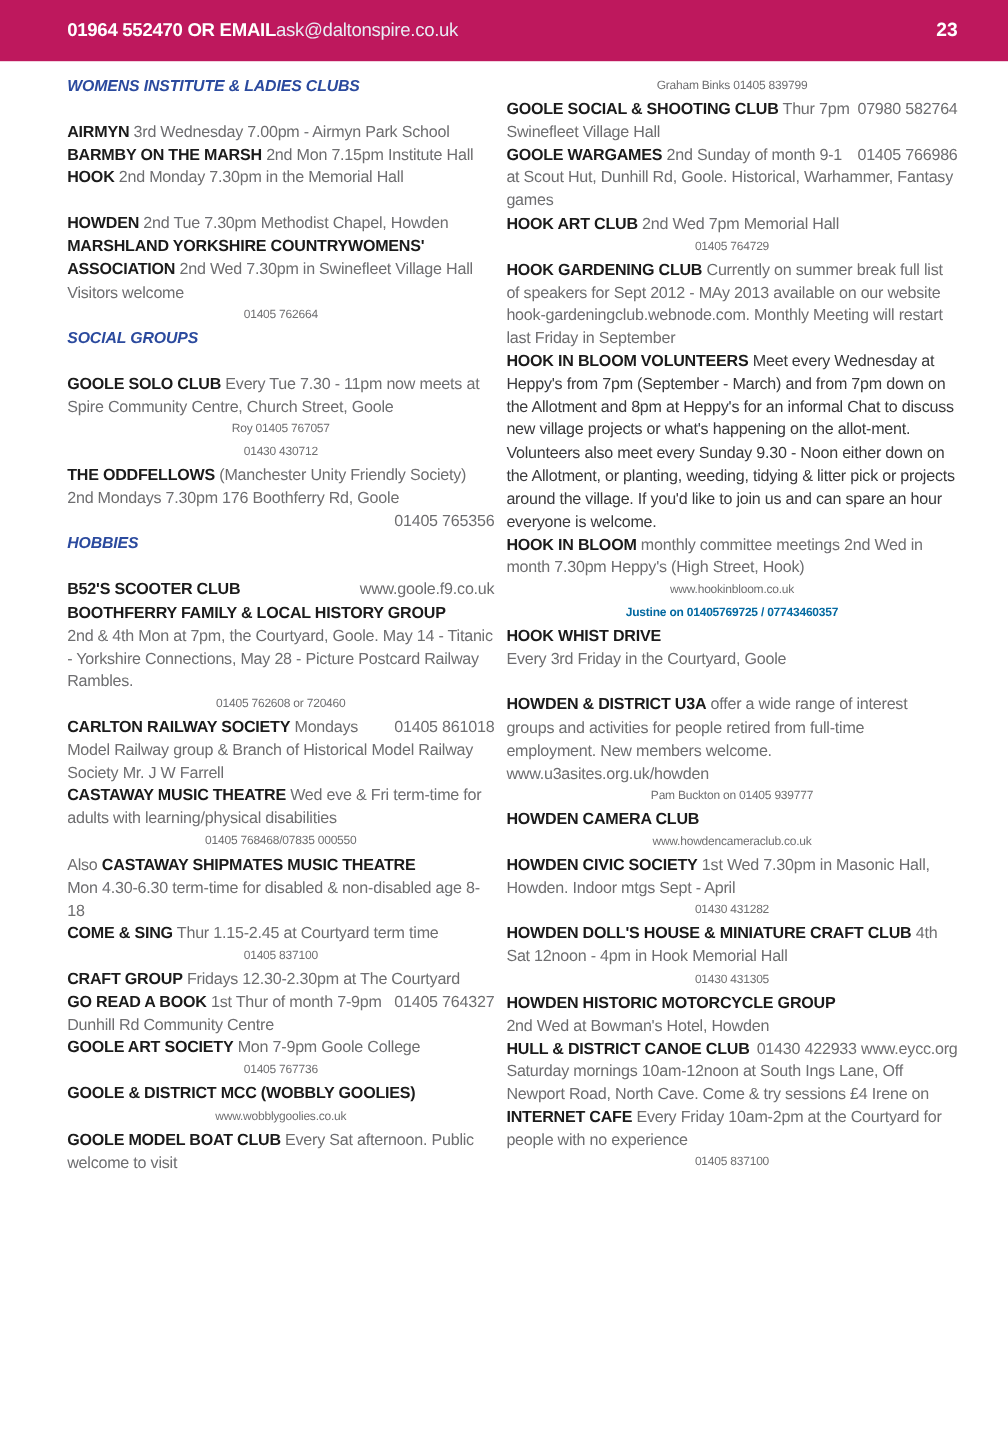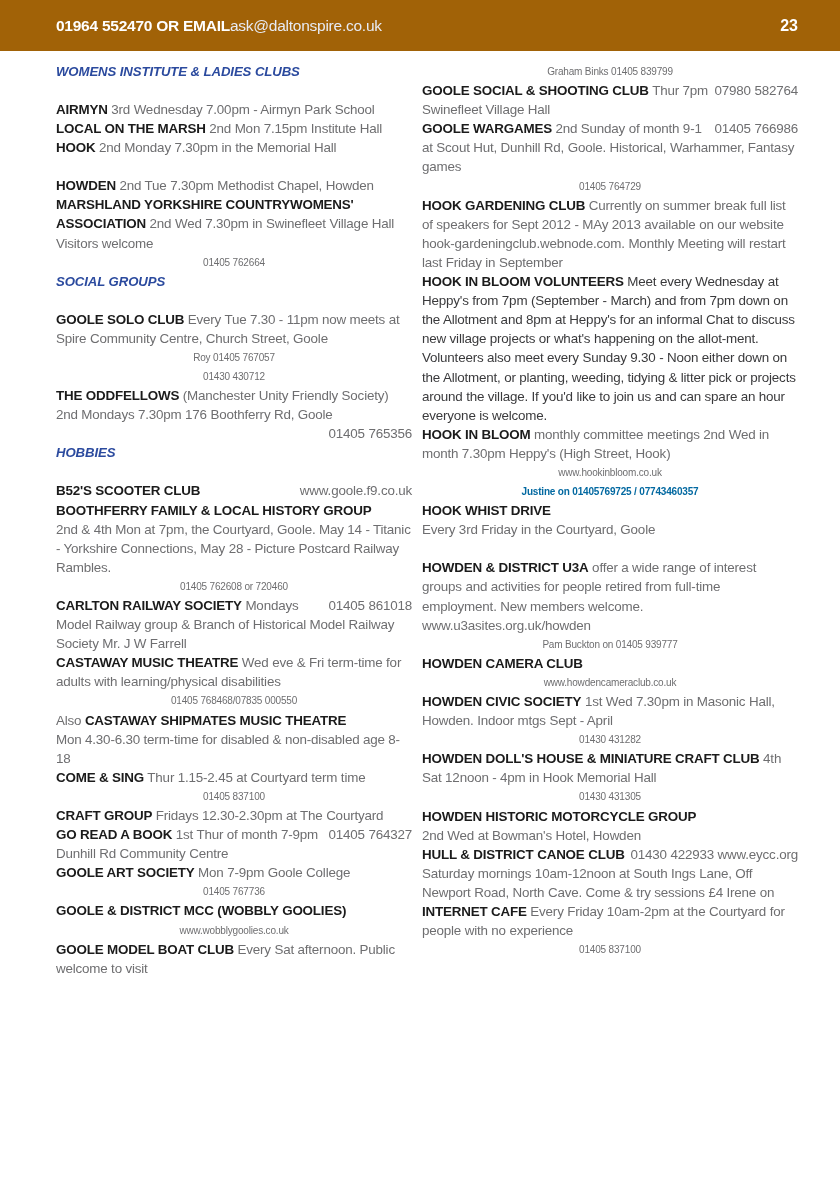--- a/index.html
+++ b/index.html
@@ -14,21 +14,21 @@
     width:840px; height:1191px;
     background:#ffffff;
     overflow:hidden;
   }
 
   
   #header-band {
     position:absolute;
     left:0; top:0;
     width:840px; height:51px;
-    background:#a16207;
+    background:#be185d;
   }
   #header-inner {
     position:absolute;
     left:56px; right:42px; top:0;
     height:51px;
     display:flex;
     align-items:center;
     justify-content:space-between;
   }
   #header-contact {
@@ -111,21 +111,21 @@
       </div>
       <div id="page-number">23</div>
     </div>
   </div>
 
   <div id="columns">
     <div class="col" id="col-left">
         <div class="section-heading">WOMENS INSTITUTE &amp; LADIES CLUBS</div>
         <div class="spacer-m"></div>
         <div class="entry clearfix"><span class="nm">AIRMYN</span><span> 3rd Wednesday 7.00pm - Airmyn Park School</span></div>
-        <div class="entry clearfix"><span class="nm">LOCAL ON THE MARSH</span><span> 2nd Mon 7.15pm Institute Hall</span></div>
+        <div class="entry clearfix"><span class="nm">BARMBY ON THE MARSH</span><span> 2nd Mon 7.15pm Institute Hall</span></div>
         <div class="entry clearfix"><span class="nm">HOOK</span><span> 2nd Monday 7.30pm in the Memorial Hall</span></div>
         <div class="spacer-m"></div>
         <div class="entry clearfix"><span class="nm">HOWDEN</span><span> 2nd Tue 7.30pm Methodist Chapel, Howden</span></div>
         <div class="entry clearfix"><span class="nm">MARSHLAND YORKSHIRE COUNTRYWOMENS' ASSOCIATION</span><span> 2nd Wed 7.30pm in Swinefleet Village Hall   Visitors welcome</span></div>
         <div class="right-line">01405 762664</div>
         <div class="section-heading">SOCIAL GROUPS</div>
         <div class="spacer-m"></div>
         <div class="entry clearfix"><span class="nm">GOOLE SOLO CLUB</span><span> Every Tue 7.30 - 11pm now meets at Spire Community Centre, Church Street, Goole</span></div>
         <div class="right-line">Roy 01405 767057</div>
         <div class="right-line">01430 430712</div>
@@ -151,20 +151,21 @@
         <div class="entry clearfix"><span class="nm">GOOLE ART SOCIETY</span><span> Mon 7-9pm Goole College</span></div>
         <div class="right-line">01405 767736</div>
         <div class="entry clearfix"><span class="nm">GOOLE &amp; DISTRICT MCC (WOBBLY GOOLIES)</span></div>
         <div class="right-line">www.wobblygoolies.co.uk</div>
         <div class="entry clearfix"><span class="nm">GOOLE MODEL BOAT CLUB</span><span> Every Sat afternoon. Public welcome to visit</span></div>
       </div>
     <div class="col" id="col-right">
         <div class="right-line">Graham Binks 01405 839799</div>
         <div class="entry clearfix"><span class="inline-right">07980 582764</span><span class="nm">GOOLE SOCIAL &amp; SHOOTING CLUB</span><span> Thur 7pm Swinefleet Village Hall</span></div>
         <div class="entry clearfix"><span class="inline-right">01405 766986</span><span class="nm">GOOLE WARGAMES</span><span> 2nd Sunday of month 9-1 at Scout Hut, Dunhill Rd, Goole. Historical, Warhammer, Fantasy games</span></div>
+        <div class="entry clearfix"><span class="nm">HOOK ART CLUB</span><span> 2nd Wed 7pm Memorial Hall</span></div>
         <div class="right-line">01405 764729</div>
         <div class="entry clearfix"><span class="nm">HOOK GARDENING CLUB</span><span> Currently on summer break full list of speakers for Sept 2012 - MAy 2013 available on our website hook-gardeningclub.webnode.com. Monthly Meeting will restart last Friday in September</span></div>
         <div class="entry clearfix" style="color: rgb(58, 58, 60);"><span class="nm">HOOK IN BLOOM VOLUNTEERS</span><span> Meet every Wednesday at Heppy's from 7pm (September - March) and from 7pm down on the Allotment and 8pm at Heppy's  for an informal Chat to  discuss new village projects or what's happening on the allot-ment.</span></div>
         <div class="entry clearfix" style="color: rgb(58, 58, 60);"><span>Volunteers also meet every Sunday 9.30  - Noon either down on the Allotment, or planting, weeding, tidying &amp; litter pick or projects around the village. If you'd like to join us and can spare an hour everyone is welcome.</span></div>
         <div class="entry clearfix"><span class="nm">HOOK IN BLOOM</span><span> monthly committee meetings 2nd Wed in month 7.30pm Heppy's (High Street, Hook)</span></div>
         <div class="right-line">www.hookinbloom.co.uk</div>
         <div class="right-line bold">Justine on 01405769725 / 07743460357</div>
         <div class="entry clearfix"><span class="nm">HOOK WHIST DRIVE</span></div>
         <div class="entry clearfix"><span>Every 3rd Friday in the Courtyard, Goole</span></div>
         <div class="spacer-m"></div>

